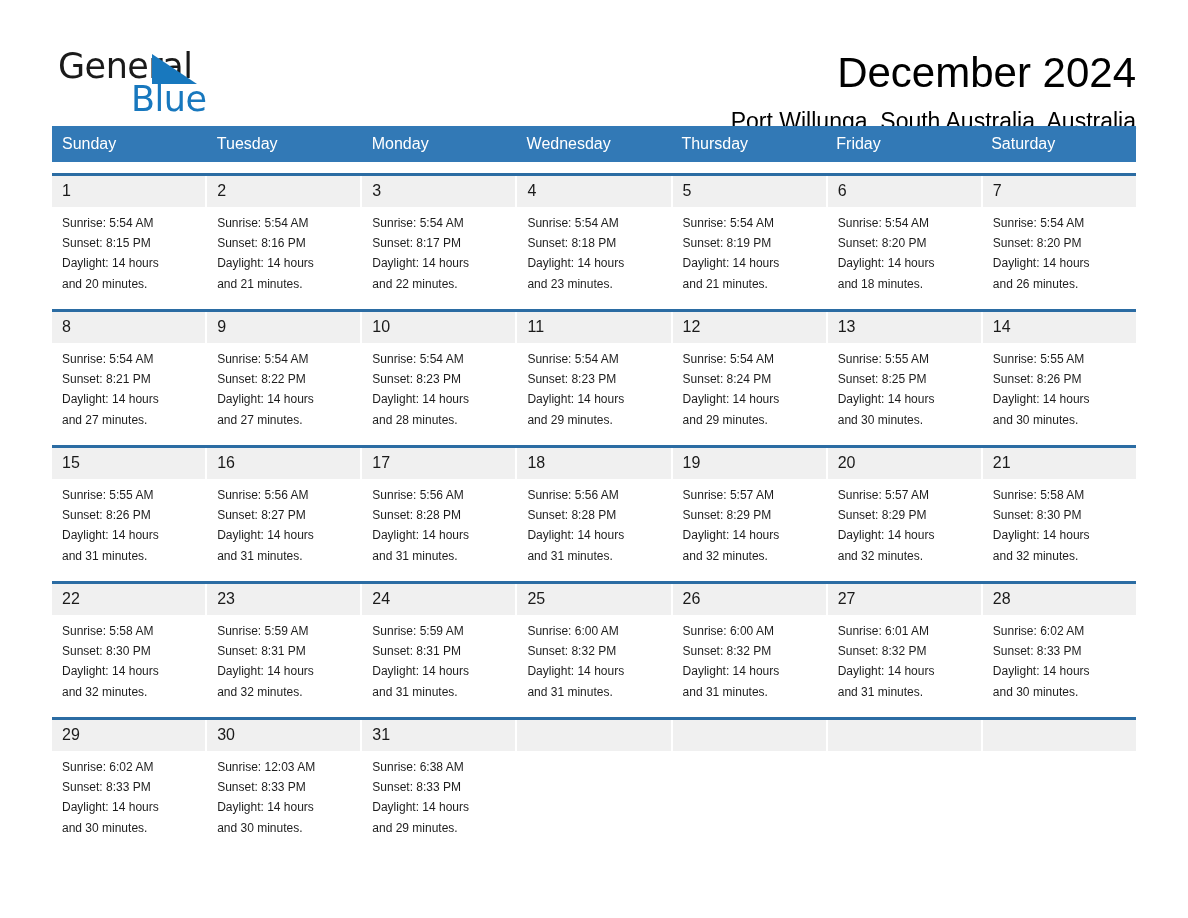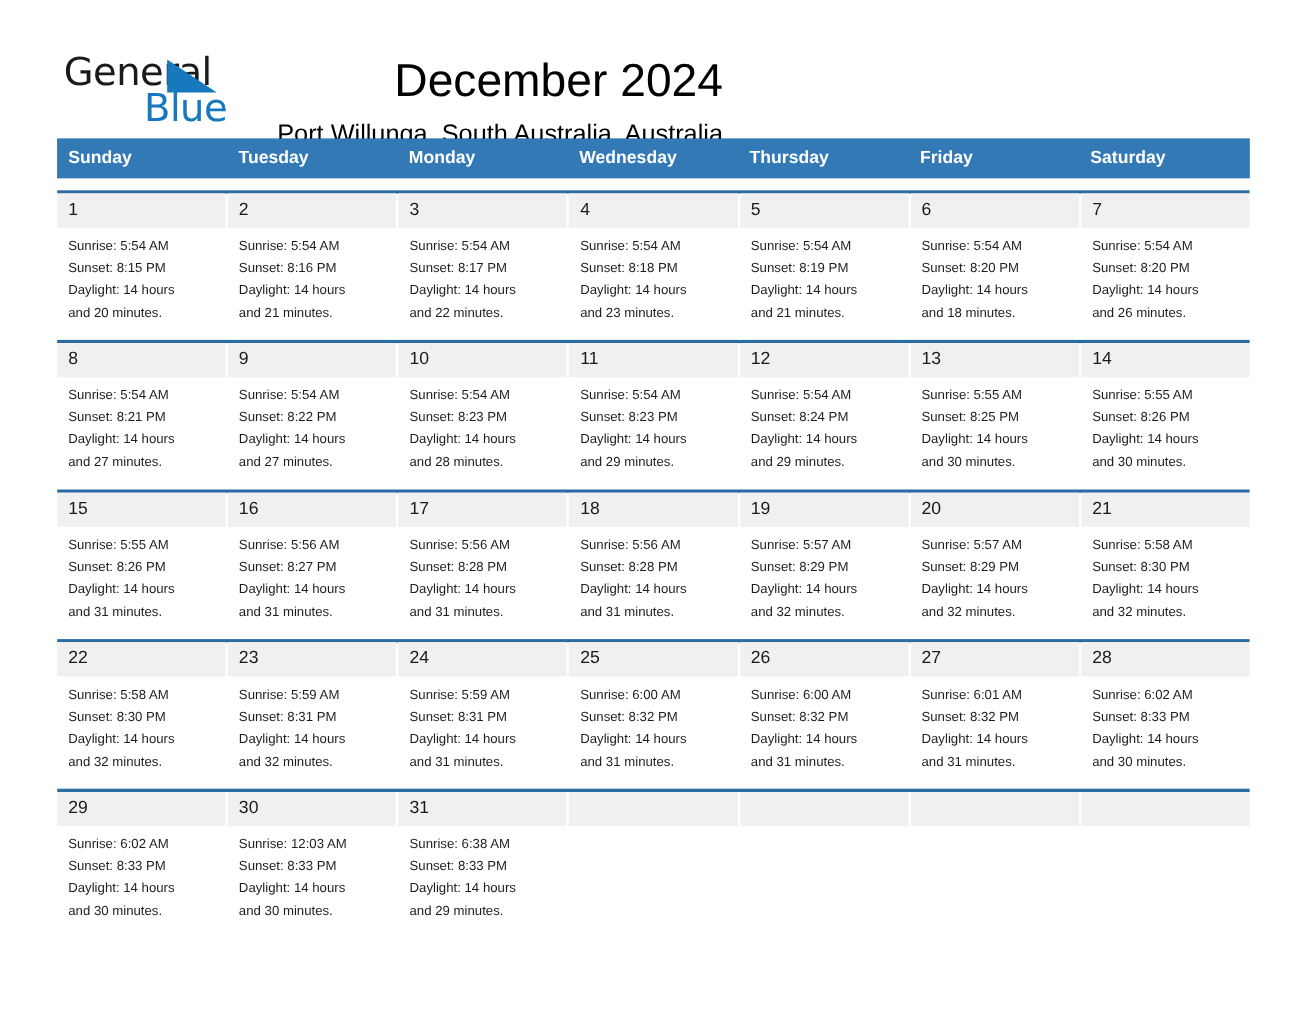--- a/index.html
+++ b/index.html
@@ -19,21 +19,21 @@
     position: relative;
     width: 1188px;
     height: 918px;
     padding: 0;
   }
 
   
   .masthead {
     display: flex;
     align-items: flex-start;
-    justify-content: flex-start;
+    justify-content: space-between;
     padding: 46px 52px 0 52px;
     height: 110px;
   }
   .logo {
     position: relative;
     width: 200px;
     height: 72px;
     user-select: none;
   }
   .logo-general {
@@ -96,21 +96,21 @@
     display: grid;
     grid-template-columns: repeat(7, 1fr);
     background: #3a7cb8;
   }
   .weekday {
     color: #ffffff;
     font-size: 16px;
     line-height: 20px;
     padding: 8px 0 8px 10px;
     background: #3279b6;
-    font-weight: 700;
+    font-weight: 400;
   }
   .week {
     display: grid;
     grid-template-columns: repeat(7, 1fr);
     column-gap: 2px;
     border-top: 3px solid #2b6ca3;
     margin-top: 11px;
   }
   .week:first-of-type {
     margin-top: 0;

